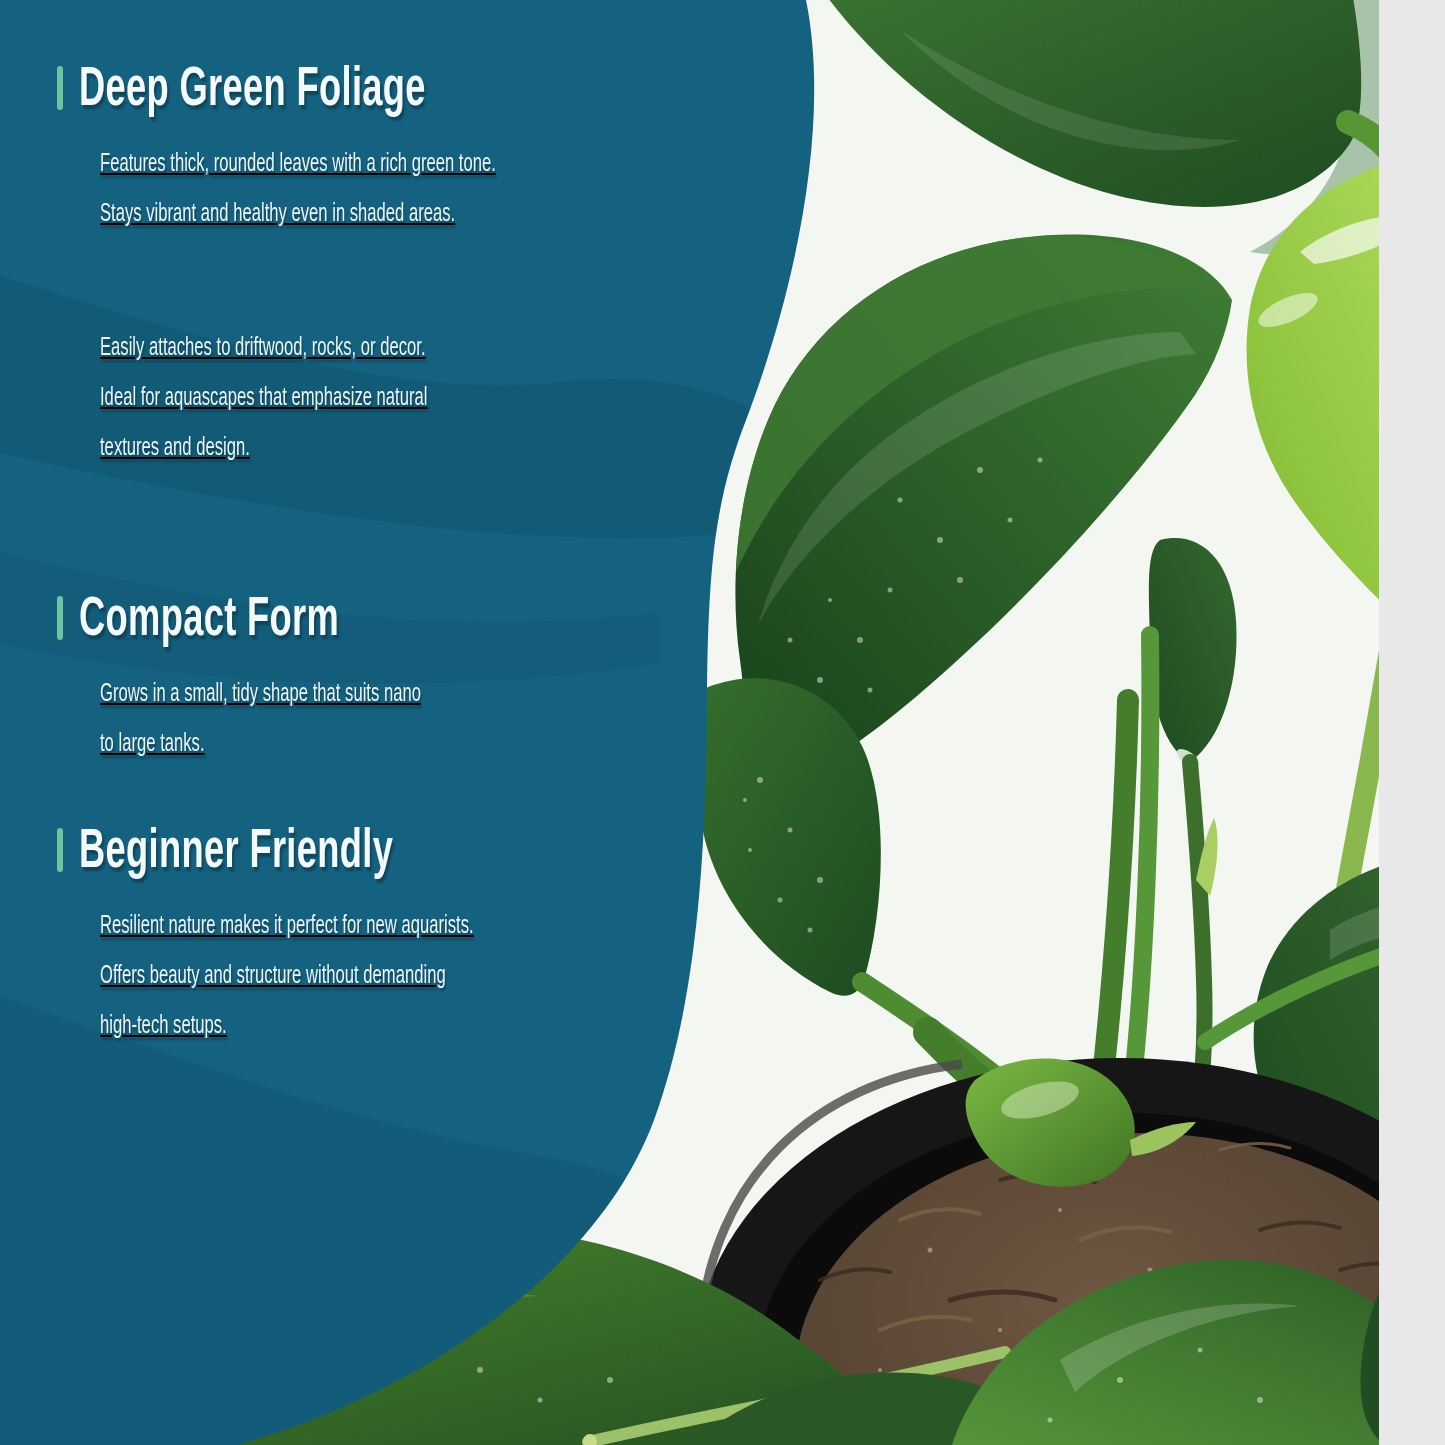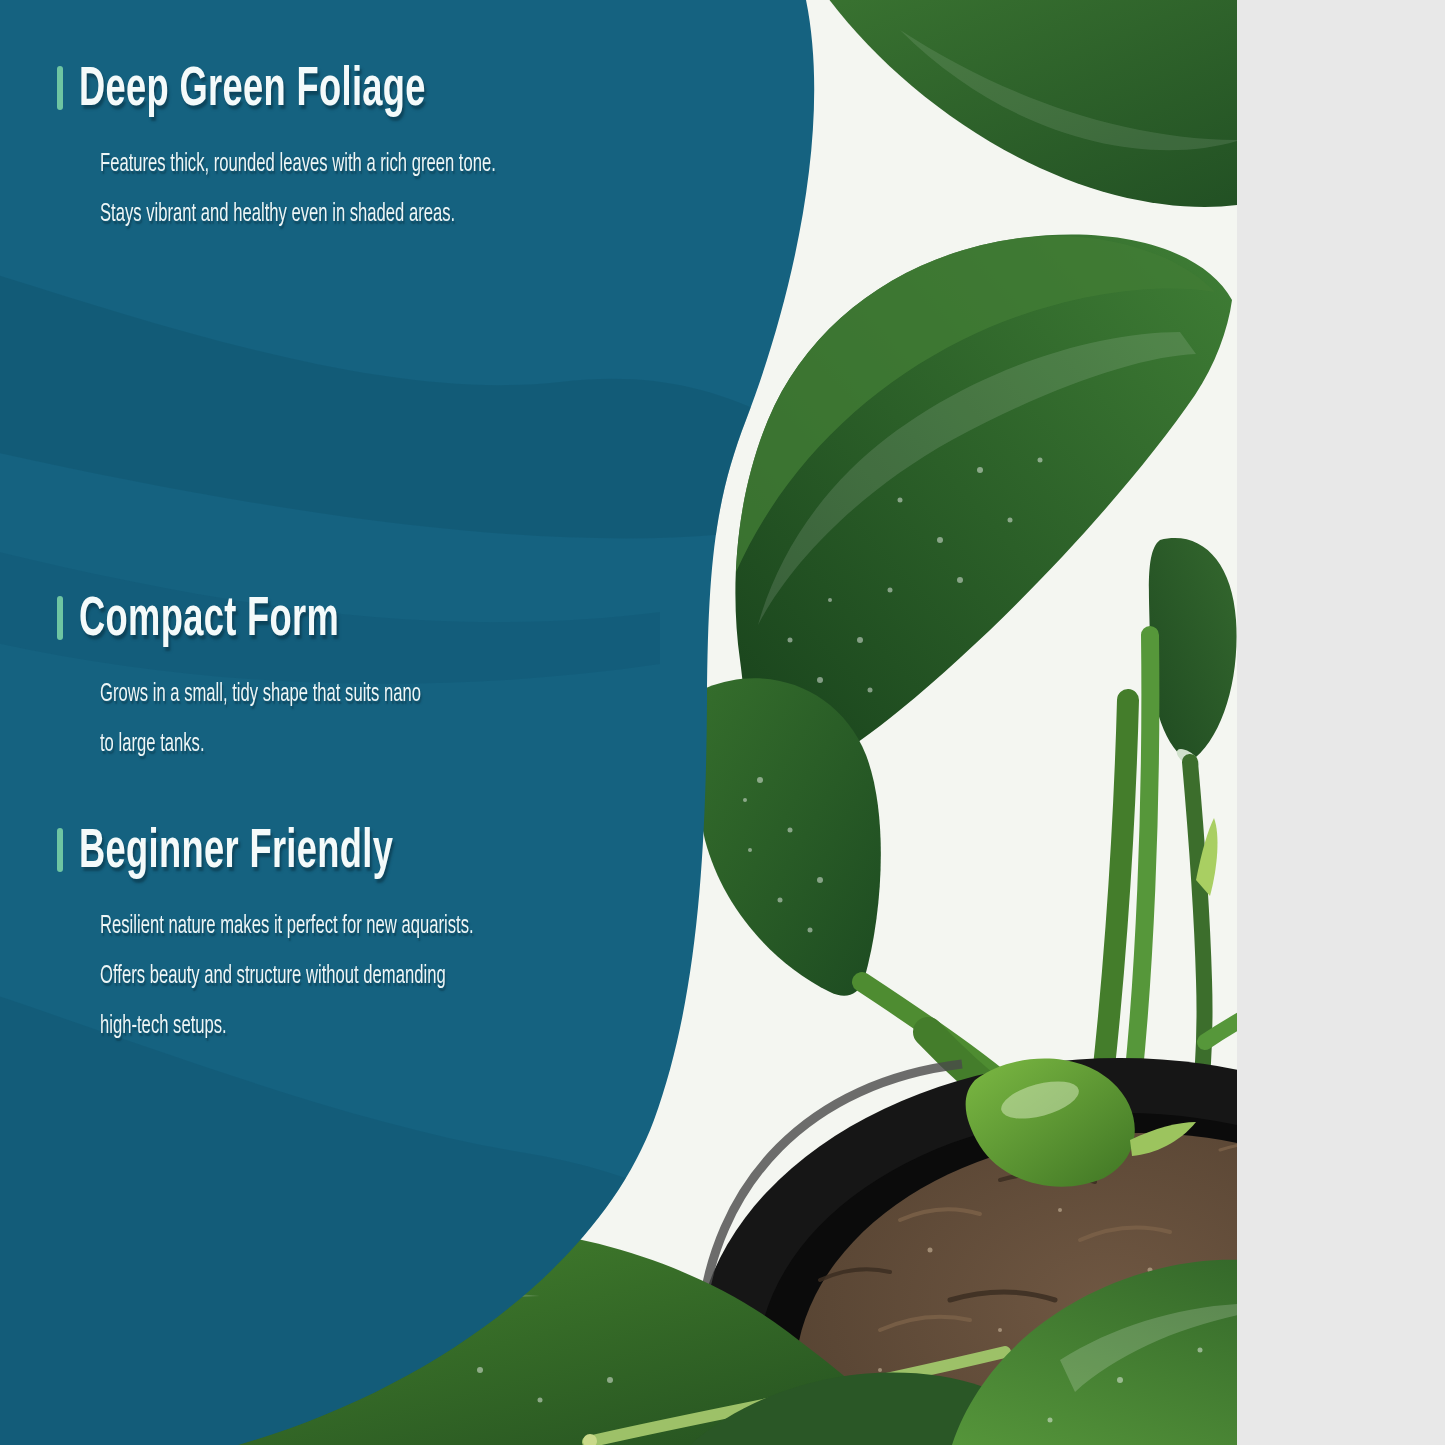--- a/index.html
+++ b/index.html
@@ -1,18 +1,18 @@
 <!DOCTYPE html>
 <html><head>
 <meta charset="utf-8">
 <style>
   html,body{margin:0;padding:0;background:#e8e8e8;}
   #canvas{
     position:relative;
-    width:1237px;height:1445px;
+    width:1379px;height:1445px;
     overflow:hidden;
     background:#f4f6f1;
     font-family:"Liberation Sans", sans-serif;
   }
   #scene{position:absolute;left:0;top:0;width:1445px;height:1445px;display:block;}
   
   .feature{position:absolute;left:57px;width:700px;}
   .f1{top:62px;}
   .f2{top:294px;}
   .f3{top:592px;}
@@ -23,21 +23,21 @@
     background:#6ec5a2;border-radius:3px;flex:0 0 auto;
   }
   .feature h2{
     margin:0;padding:0;
     color:#f4fafa;
     font-size:55px;font-weight:700;letter-spacing:.5px;
     line-height:48px;white-space:nowrap;
     transform:scaleX(.66);transform-origin:0 0;
     text-shadow:3px 4px 3px rgba(7,45,62,.55);
   }
-  .body{margin-left:43px;margin-top:27px;}
+  .body{margin-left:43px;margin-top:27px;text-decoration:underline;}
   .line{
     color:#eef6f6;
     font-size:26px;font-weight:400;
     height:50px;line-height:50px;white-space:nowrap;
     transform:scaleX(.64);transform-origin:0 50%;
     text-shadow:2px 3px 2px rgba(7,45,62,.5);
   }
 </style>
 </head>
 <body>
@@ -249,20 +249,25 @@
       <span class="accent-bar"></span>
       <h2>Deep Green Foliage</h2>
     </div>
     <div class="body">
       <div class="line">Features thick, rounded leaves with a rich green tone.</div>
       <div class="line">Stays vibrant and healthy even in shaded areas.</div>
     </div>
   </section>
 
   <section class="feature f2">
+    <div class="body">
+      <div class="line">Easily attaches to driftwood, rocks, or decor.</div>
+      <div class="line">Ideal for aquascapes that emphasize natural</div>
+      <div class="line">textures and design.</div>
+    </div>
   </section>
 
   <section class="feature f3">
     <div class="head-row">
       <span class="accent-bar"></span>
       <h2>Compact Form</h2>
     </div>
     <div class="body">
       <div class="line">Grows in a small, tidy shape that suits nano</div>
       <div class="line">to large tanks.</div>

